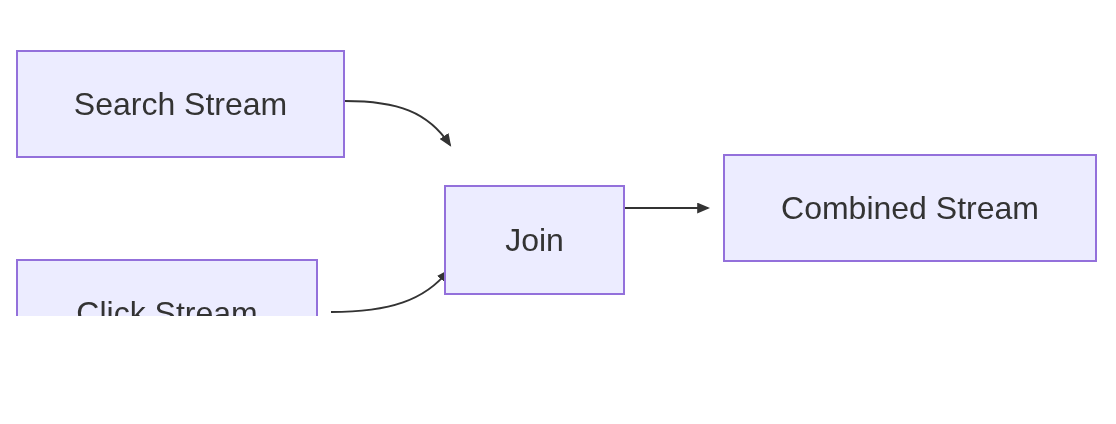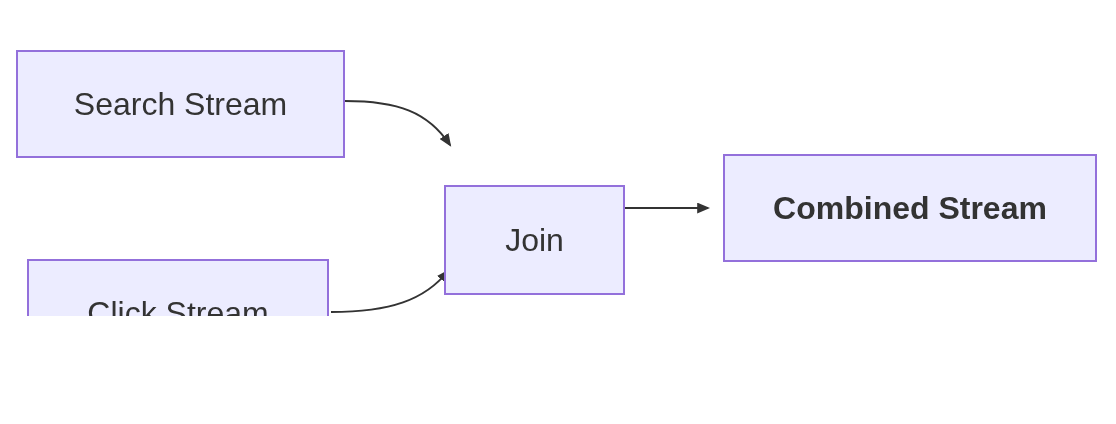--- a/index.html
+++ b/index.html
@@ -44,23 +44,23 @@
     color: var(--text-color);
     display: flex;
     align-items: center;
     justify-content: center;
     font-size: 32px;
     line-height: 1.2;
     text-align: center;
     white-space: nowrap;
   }
   .node-search   { left: 16px;  top: 50px;  width: 329px; height: 108px; }
-  .node-click    { left: 27px;  top: 259px; width: 302px; height: 108px; }
+  .node-click    { left: 16px;  top: 259px; width: 302px; height: 108px; }
   .node-join     { left: 444px; top: 153px; width: 181px; height: 110px; margin-top: 32px; }
-  .node-combined { left: 723px; top: 154px; width: 374px; height: 108px; font-weight: bold; }
+  .node-combined { left: 723px; top: 154px; width: 374px; height: 108px; }
 </style>
 </head>
 <body>
 
 <div class="canvas">
 
   <svg class="edges-layer" viewBox="0 0 1116 424" xmlns="http://www.w3.org/2000/svg">
     <defs>
       <marker id="arrow" viewBox="0 0 12 10" refX="10" refY="5" markerWidth="13" markerHeight="11" markerUnits="userSpaceOnUse" orient="auto">
         <path class="arrow-head" d="M0,0 L12,5 L0,10 Z"></path>

